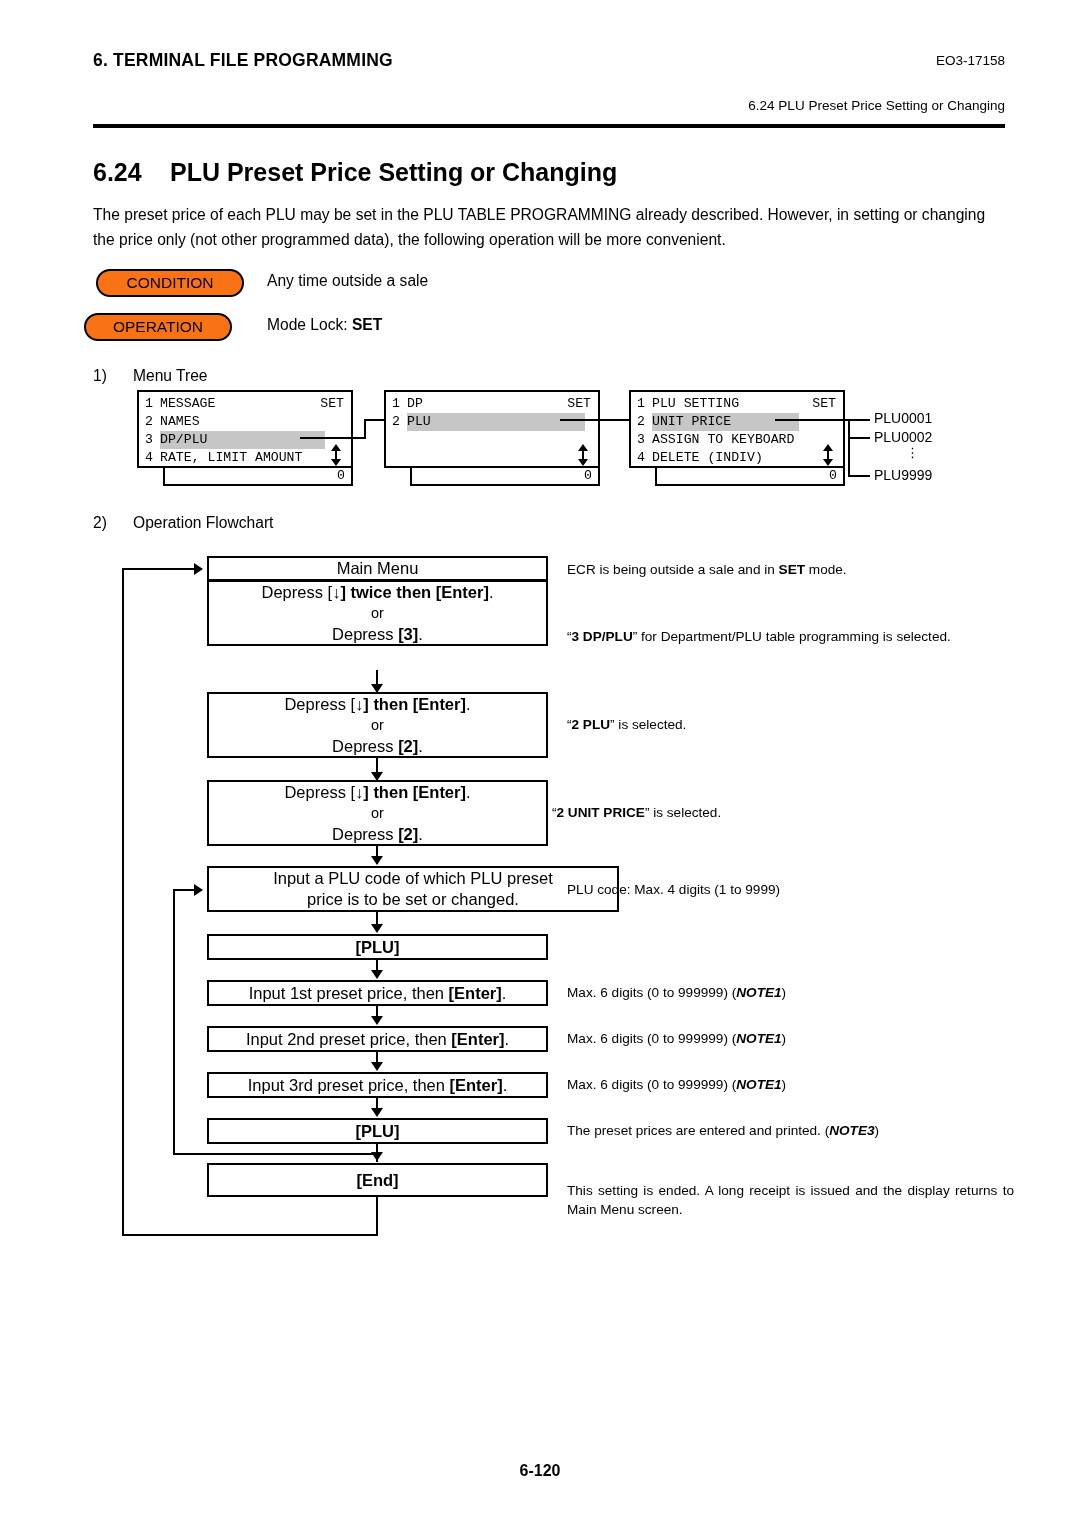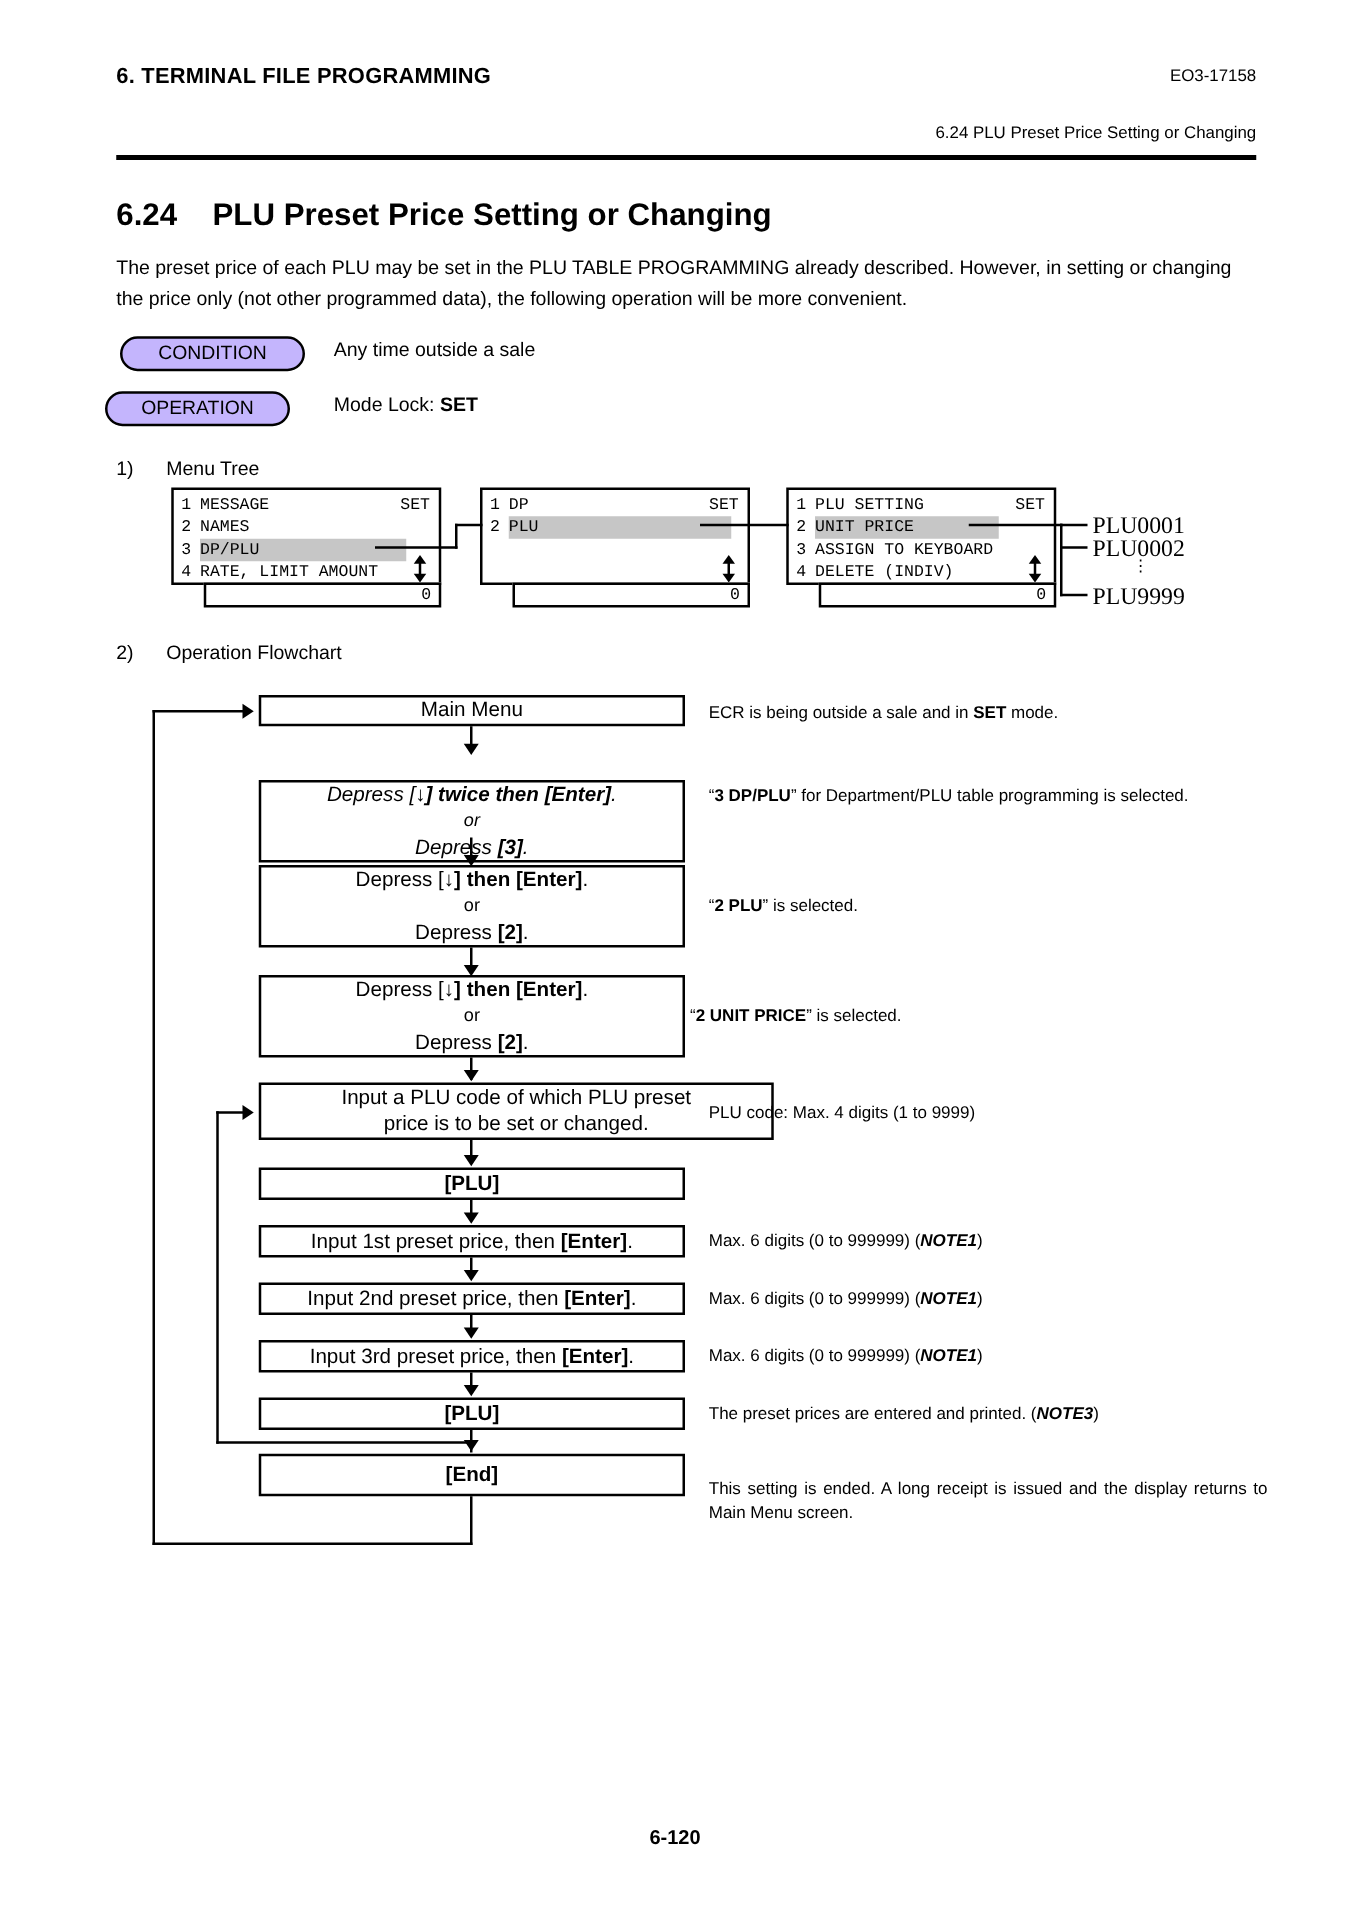--- a/index.html
+++ b/index.html
@@ -67,21 +67,21 @@
     font-size: 15.6px;
     line-height: 25px;
   }
 
   
   .pill {
     position: absolute;
     width: 148px; height: 28px;
     border: 2px solid #000;
     border-radius: 16px;
-    background: #c4b5fd;
+    background: #f97316;
     font-size: 15.5px;
     display: flex;
     align-items: center;
     justify-content: center;
     box-sizing: border-box;
   }
   .pill-condition { left: 96px; top: 269px; }
   .pill-operation { left: 84px; top: 313px; }
   .pill-text-condition {
     position: absolute;
@@ -161,22 +161,22 @@
   #mt-box2 { left: 384px; top: 390px; }
   #mt-sub2 { left: 410px; top: 466px; width: 190px; height: 20px; }
   #mt-box3 { left: 629px; top: 390px; }
   #mt-sub3 { left: 655px; top: 466px; width: 190px; height: 20px; }
 
   
   .mline { position: absolute; background: #000; }
 
   .plu-out {
     position: absolute;
-    font-size: 19px;
-    font-family: Liberation Serif, serif;
+    font-size: 14px;
+    font-family: Liberation Sans, sans-serif;
   }
   .plu-dots {
     position: absolute;
     font-size: 13px;
     letter-spacing: 0;
     line-height: 5px;
     width: 6px;
     text-align: center;
   }
 
@@ -310,21 +310,21 @@
 
   <div class="step-num s2-num">2)</div>
   <div class="step-label s2-lab">Operation Flowchart</div>
 
   <div class="fbox" style="left:207px; top:556px; width:341px; height:25px;">
     <div>Main Menu</div>
   </div>
   <div class="fline" style="left:376px; top:581px; width:2px; height:17px;"></div>
   <div class="arrow-down" style="left:371px; top:595px;"></div>
 
-  <div class="fbox" style="left:207px; top:624px; width:341px; height:66px;font-style:italic;">
+  <div class="fbox" style="left:207px; top:580px; width:341px; height:66px;">
     <div><span>Depress [</span><b>↓</b><b>] twice then </b><b>[Enter]</b><span>.</span></div>
     <div class="or-line">or</div>
     <div><span>Depress </span><b>[3]</b><span>.</span></div>
   </div>
   <div class="fline" style="left:376px; top:670px; width:2px; height:17px;"></div>
   <div class="arrow-down" style="left:371px; top:684px;"></div>
 
   <div class="fbox" style="left:207px; top:692px; width:341px; height:66px;">
     <div><span>Depress [</span><b>↓</b><b>] then </b><b>[Enter]</b><span>.</span></div>
     <div class="or-line">or</div>

